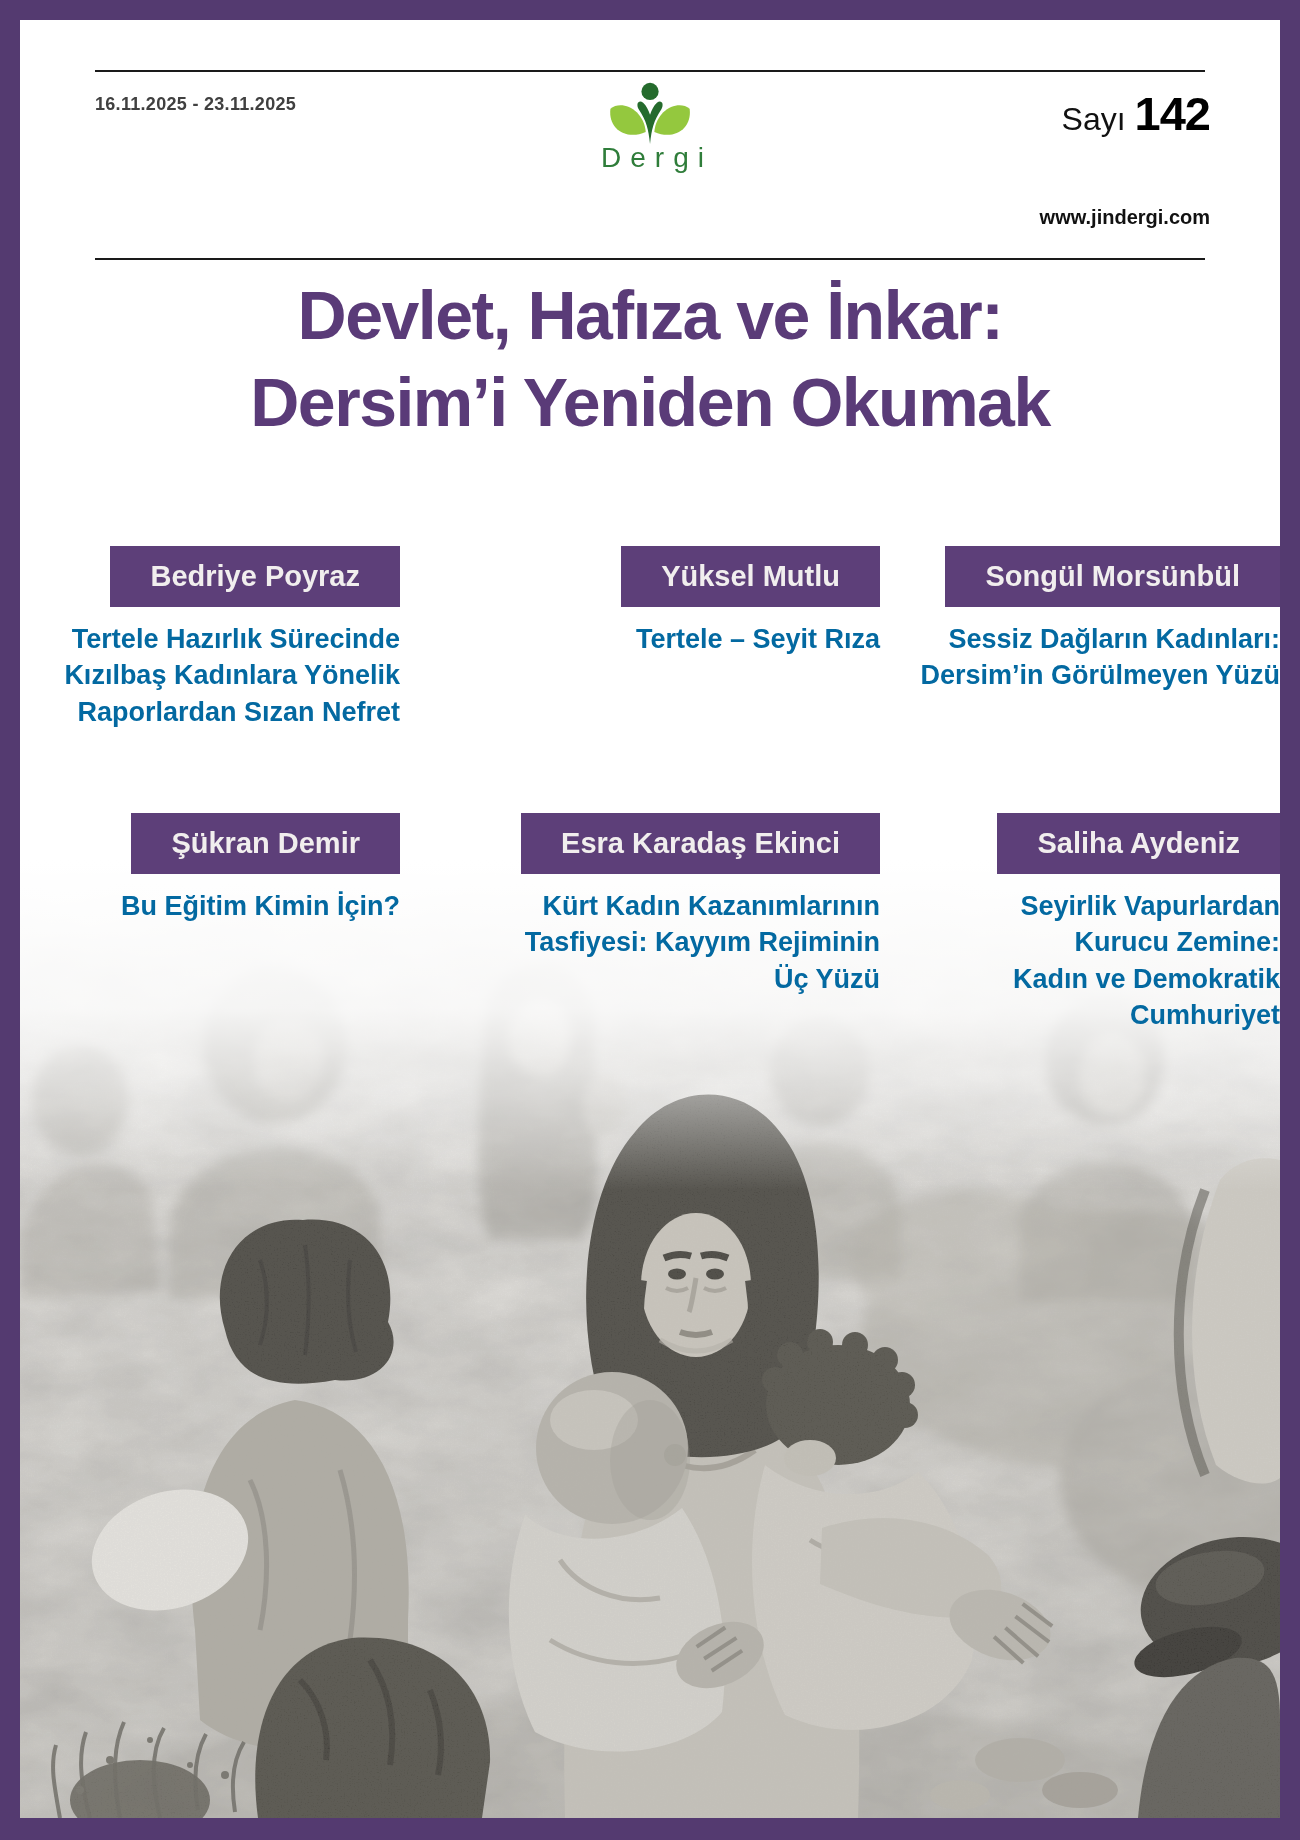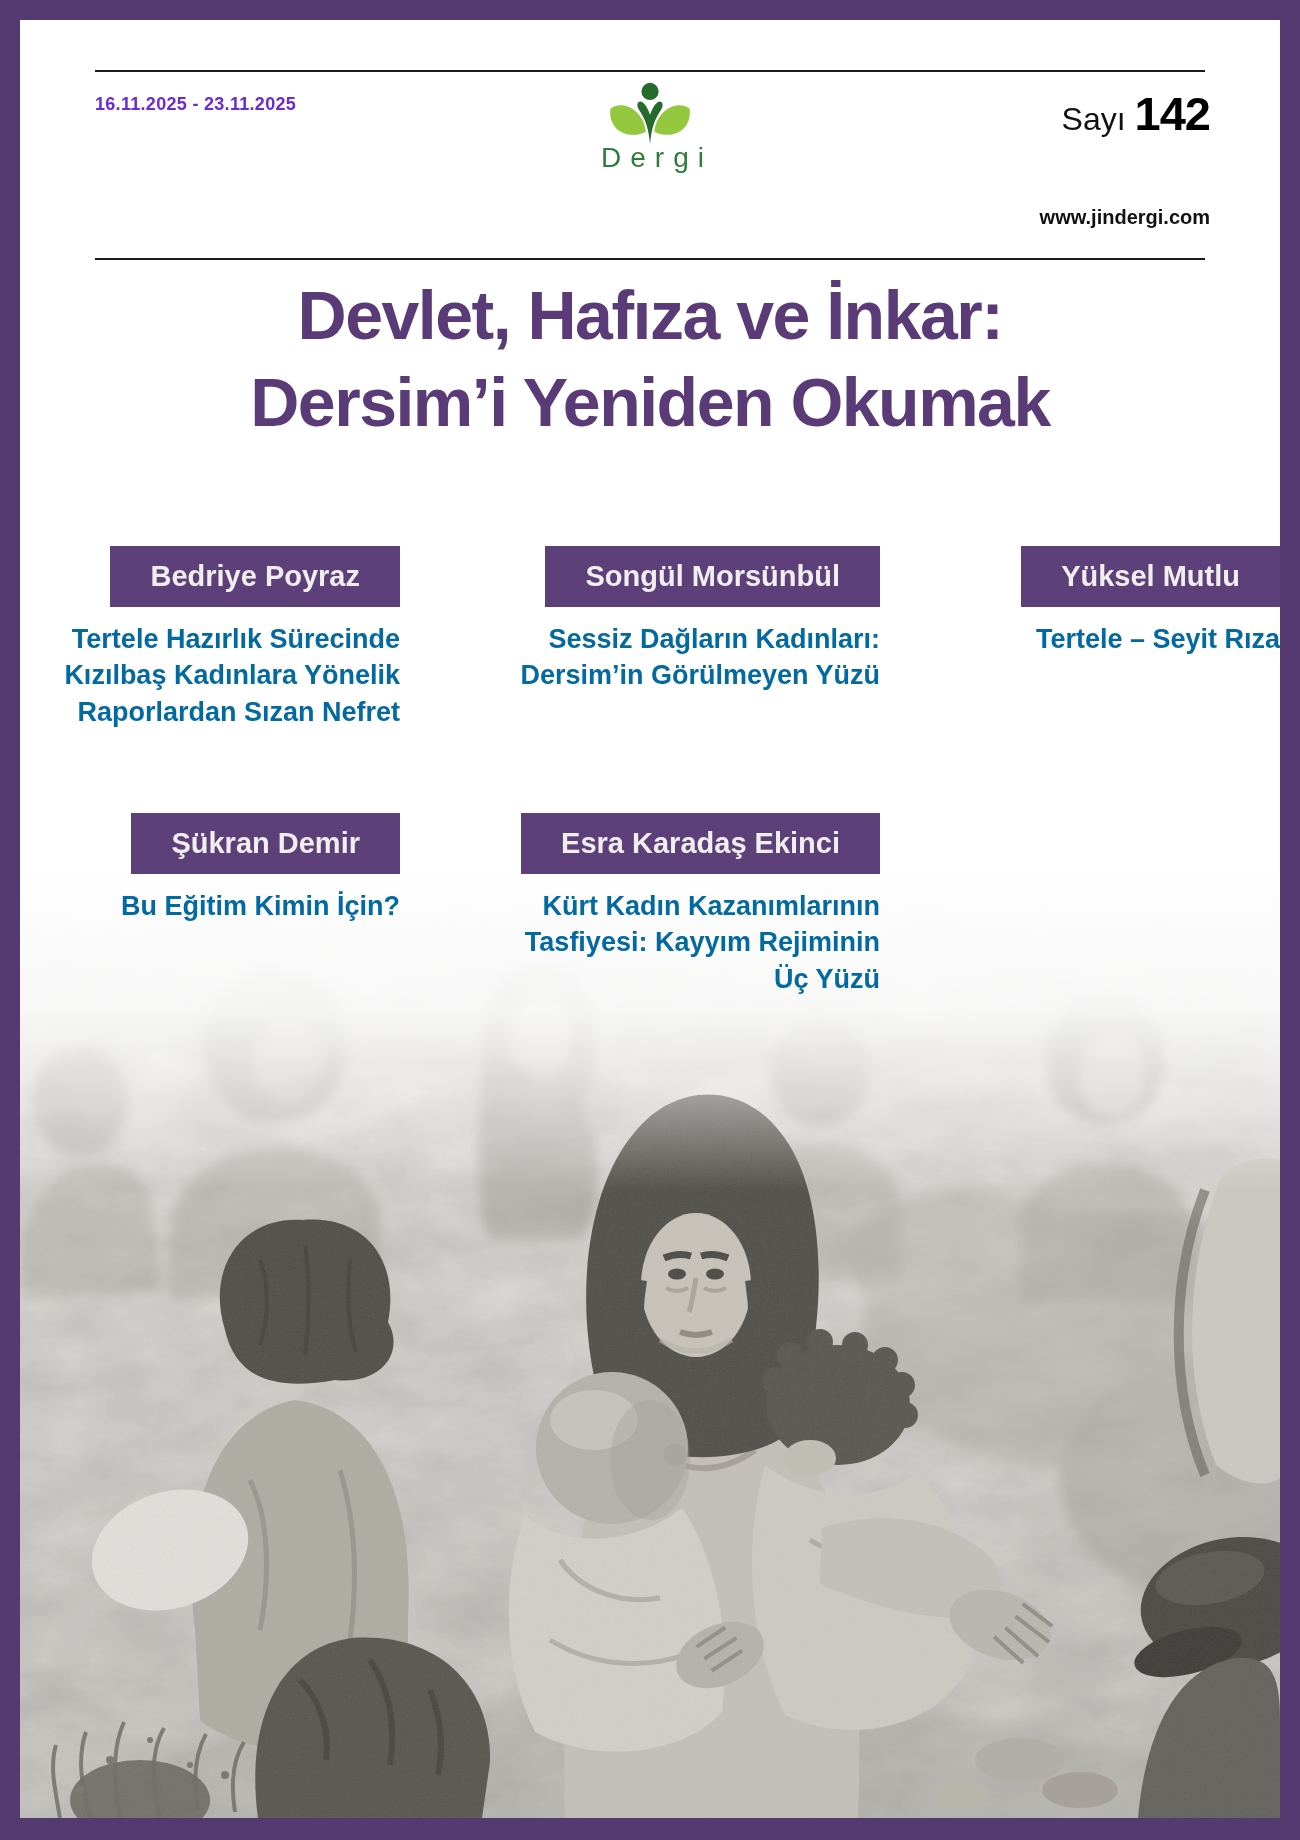--- a/index.html
+++ b/index.html
@@ -20,21 +20,21 @@
   }
   
   .rule{
     position:absolute;left:75px;width:1110px;height:2px;
     background:#1a1a1a;
   }
   .rule-top{top:50px;}
   .rule-bottom{top:238px;}
   .issue-date{
     position:absolute;left:75px;top:74px;
-    font-size:18px;font-weight:700;color:#6d28d9;letter-spacing:.3px;
+    font-size:18px;font-weight:700;color:#404040;letter-spacing:.3px;
   }
   .hdr-right{
     position:absolute;right:70px;top:66px;text-align:right;
   }
   .sayi-line{display:flex;align-items:baseline;justify-content:flex-end;gap:9px;}
   .sayi-label{font-size:32px;font-weight:400;color:#111;}
   .sayi-number{font-size:47px;font-weight:700;color:#000;letter-spacing:-1px;}
   .site-url{
     position:absolute;right:70px;top:186px;
     font-size:20px;font-weight:700;color:#111;
@@ -126,40 +126,47 @@
     </div>
 
     <div class="cols row1">
       <div class="article">
         <div class="author-badge">Bedriye Poyraz</div>
         <div class="article-title">Tertele Hazırlık Sürecinde
 Kızılbaş Kadınlara Yönelik
 Raporlardan Sızan Nefret</div>
       </div>
       <div class="article">
+        <div class="author-badge">Yüksel Mutlu</div>
+        <div class="article-title">Tertele – Seyit Rıza</div>
+      </div>
+      <div class="article">
         <div class="author-badge">Songül Morsünbül</div>
         <div class="article-title">Sessiz Dağların Kadınları:
 Dersim’in Görülmeyen Yüzü</div>
-      </div>
-      <div class="article">
-        <div class="author-badge">Yüksel Mutlu</div>
-        <div class="article-title">Tertele – Seyit Rıza</div>
       </div>
     </div>
 
     <div class="cols row2">
       <div class="article">
         <div class="author-badge">Şükran Demir</div>
         <div class="article-title">Bu Eğitim Kimin İçin?</div>
       </div>
       <div class="article">
         <div class="author-badge">Esra Karadaş Ekinci</div>
         <div class="article-title">Kürt Kadın Kazanımlarının
 Tasfiyesi: Kayyım Rejiminin
 Üç Yüzü</div>
+      </div>
+      <div class="article">
+        <div class="author-badge">Saliha Aydeniz</div>
+        <div class="article-title">Seyirlik Vapurlardan
+Kurucu Zemine:
+Kadın ve Demokratik
+Cumhuriyet</div>
       </div>
     </div>
 
     <div class="photo" role="img" aria-label="Black-and-white historical photograph of Dersim: women and children huddled on rocky ground, a woman holding a baby and a small child, other figures fading into a white haze at the top">
       <svg width="1260" height="958" viewBox="0 0 1260 958">
         <defs>
           <linearGradient id="bgGrad" x1="0" y1="0" x2="0" y2="1">
             <stop offset="0" stop-color="#f4f3f1"></stop>
             <stop offset="0.5" stop-color="#e0deda"></stop>
             <stop offset="1" stop-color="#cfcdc8"></stop>

